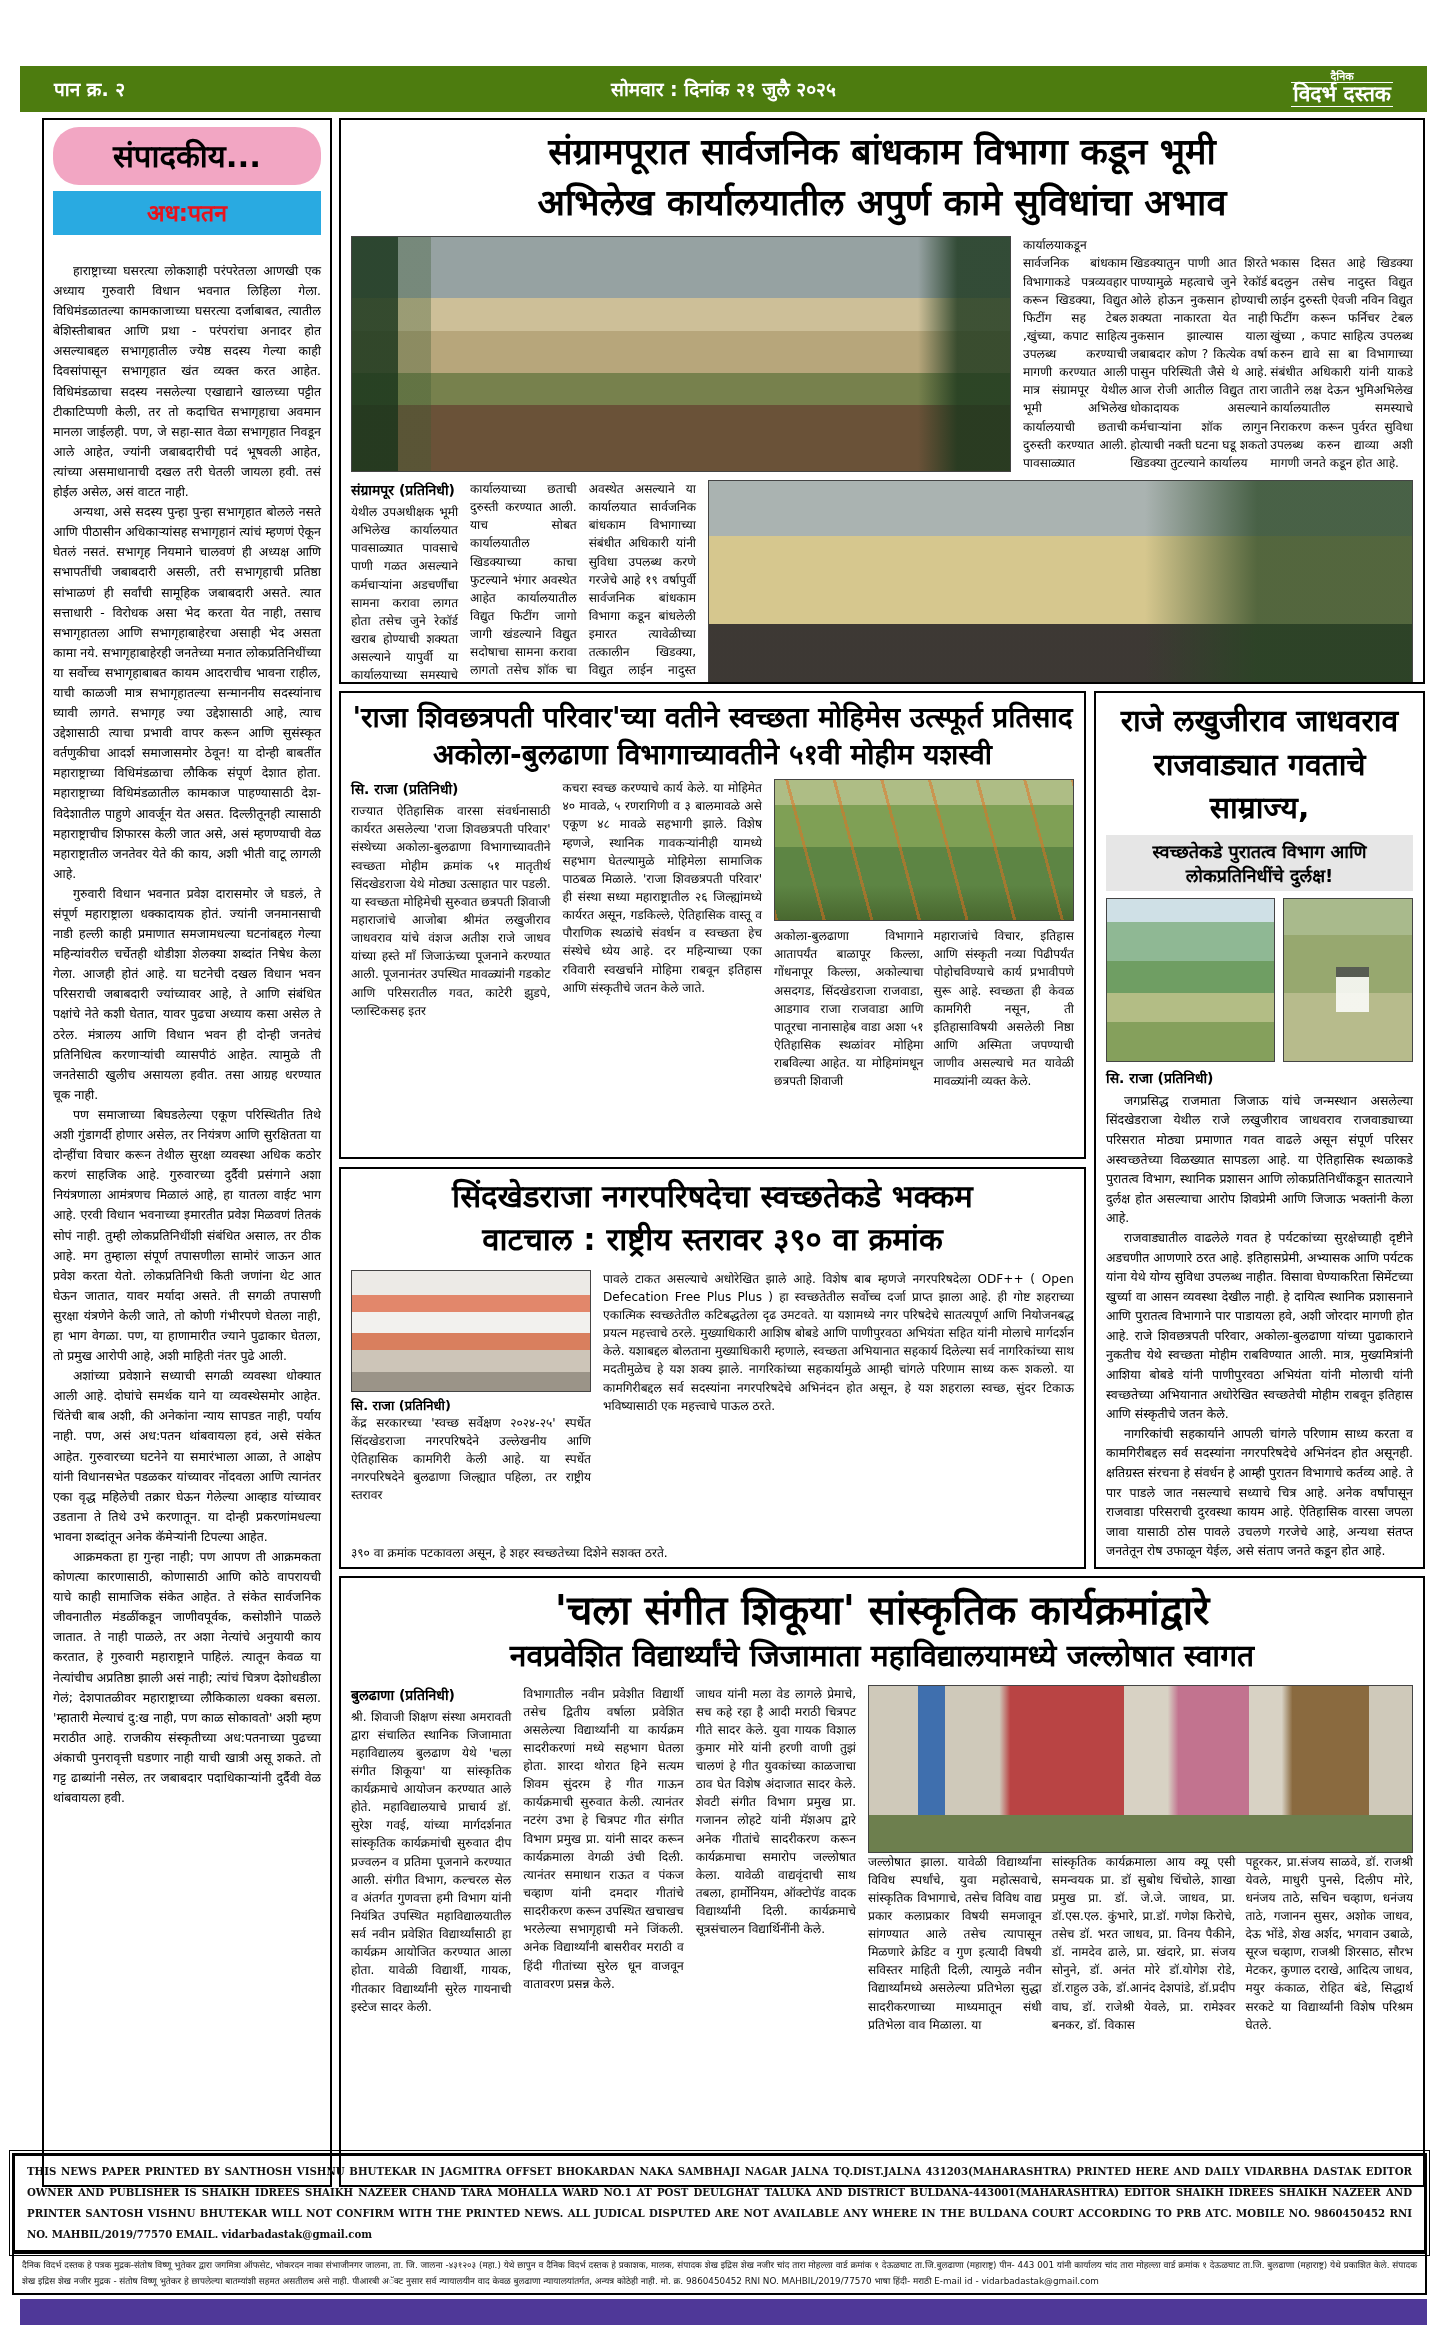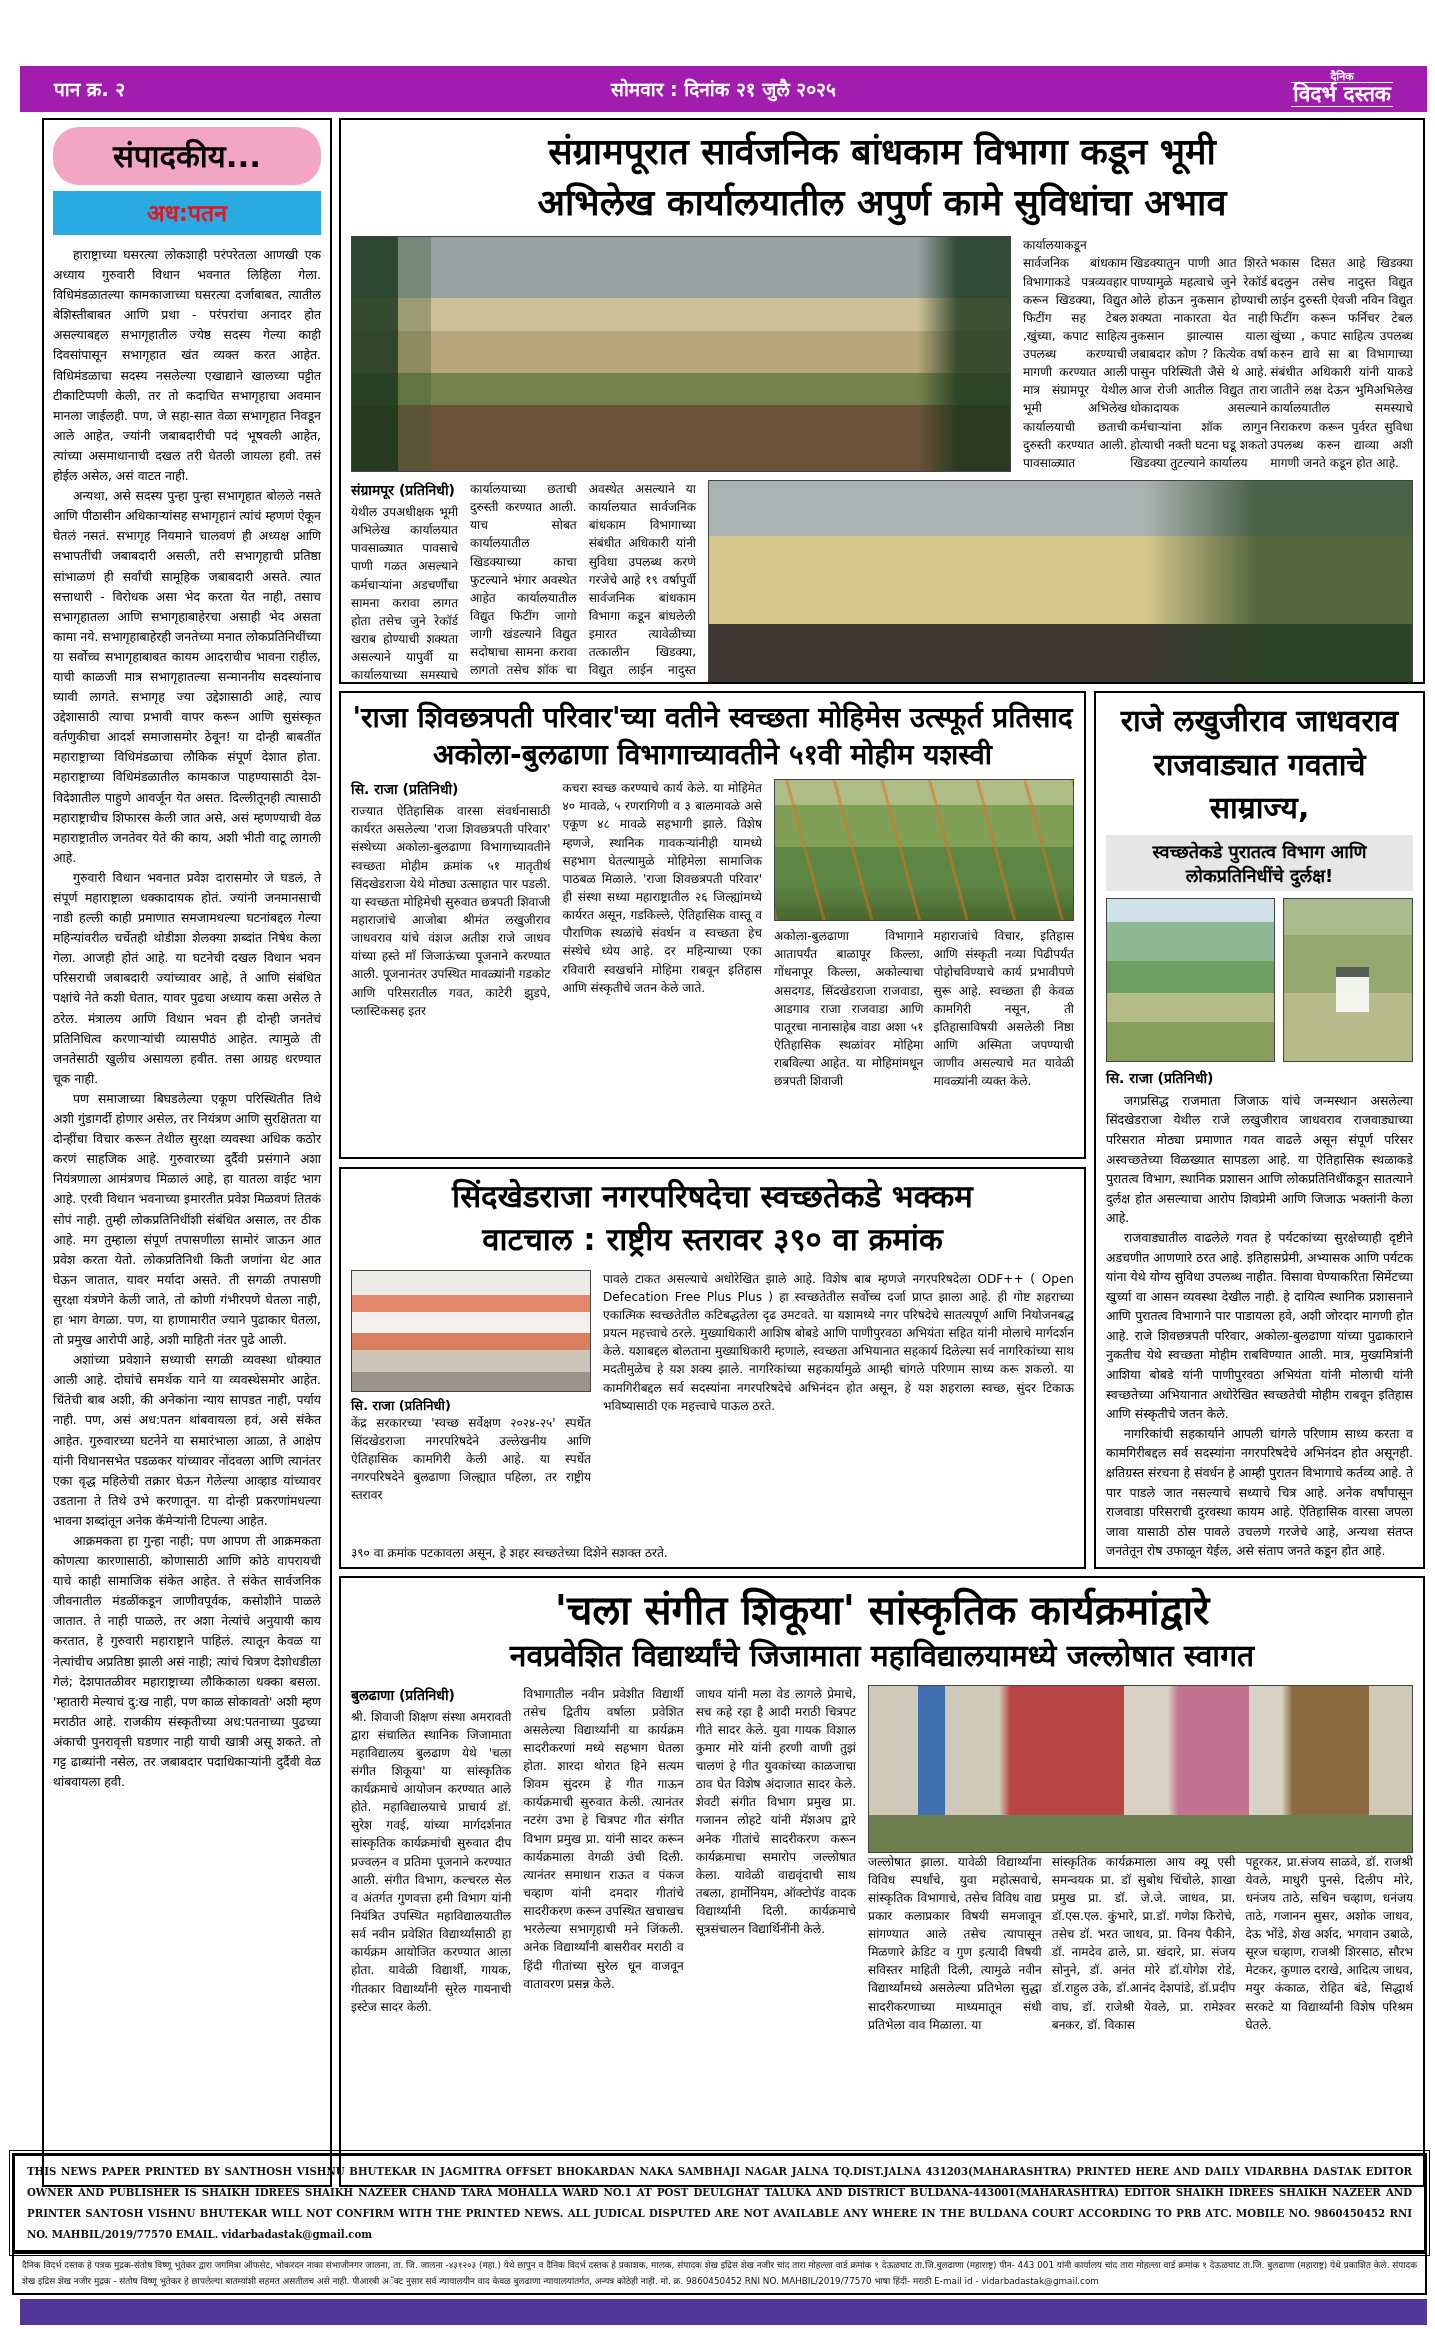--- a/index.html
+++ b/index.html
@@ -2,36 +2,36 @@
 <html lang="mr"><head>
 <meta charset="utf-8">
 <style>
   * { margin:0; padding:0; box-sizing:border-box; }
   html,body { background:#e9e9e9; }
   body { font-family:"DejaVu Sans", sans-serif; }
   .page { position:relative; width:1435px; height:2329px; margin:0 auto; background:#ffffff; overflow:hidden; }
 
   
   .topbar { position:absolute; left:20px; right:8px; top:66px; height:46px;
-            background:#a21caf; color:#fff; display:flex; align-items:center;
+            background:#4d7c0f; color:#fff; display:flex; align-items:center;
             justify-content:space-between; padding:0 34px; }
   .topbar .pgno { font-size:19px; font-weight:bold; }
   .topbar .dateline { font-size:19px; font-weight:bold; position:absolute; left:0; right:0; text-align:center; }
   .masthead { text-align:center; line-height:1.02; z-index:1; }
   .masthead .m-small { font-size:11px; font-weight:bold; display:block; }
   .masthead .m-big   { font-size:21px; font-weight:bold; display:block; border-top:1px solid #fff; border-bottom:1px solid #fff; padding:1px 2px; }
 
   
   .main { position:absolute; left:42px; right:10px; top:118px; bottom:142px; display:flex; gap:7px; }
 
   
   .editorial { width:290px; flex:none; border:2px solid #000; padding:7px 9px 4px 9px; overflow:hidden; }
   .edit-pill { background:#f2a6c3; border-radius:26px; text-align:center; font-size:31px; font-weight:bold; padding:7px 4px 9px; color:#000; }
   .edit-title { background:#29aae1; color:#e8131b; text-align:center; font-size:23px; font-weight:bold; margin-top:6px; padding:5px 0 7px; }
-  .edit-body { margin-top:10px; font-size:12.4px; line-height:1.62; text-align:justify; }
+  .edit-body { margin-top:26px; font-size:12.4px; line-height:1.62; text-align:justify; }
   .edit-body p { text-indent:20px; }
 
   
   .content { flex:1; display:flex; flex-direction:column; gap:7px; min-width:0; }
   .box { border:2px solid #000; background:#fff; padding:6px 10px; overflow:hidden; }
 
   .hl { font-weight:bold; text-align:center; color:#000; }
   .byline { font-weight:bold; font-size:14px; margin-bottom:2px; }
   .news-col { font-size:12.1px; line-height:1.5; text-align:justify; }
   .photo { border:1px solid #444; }

